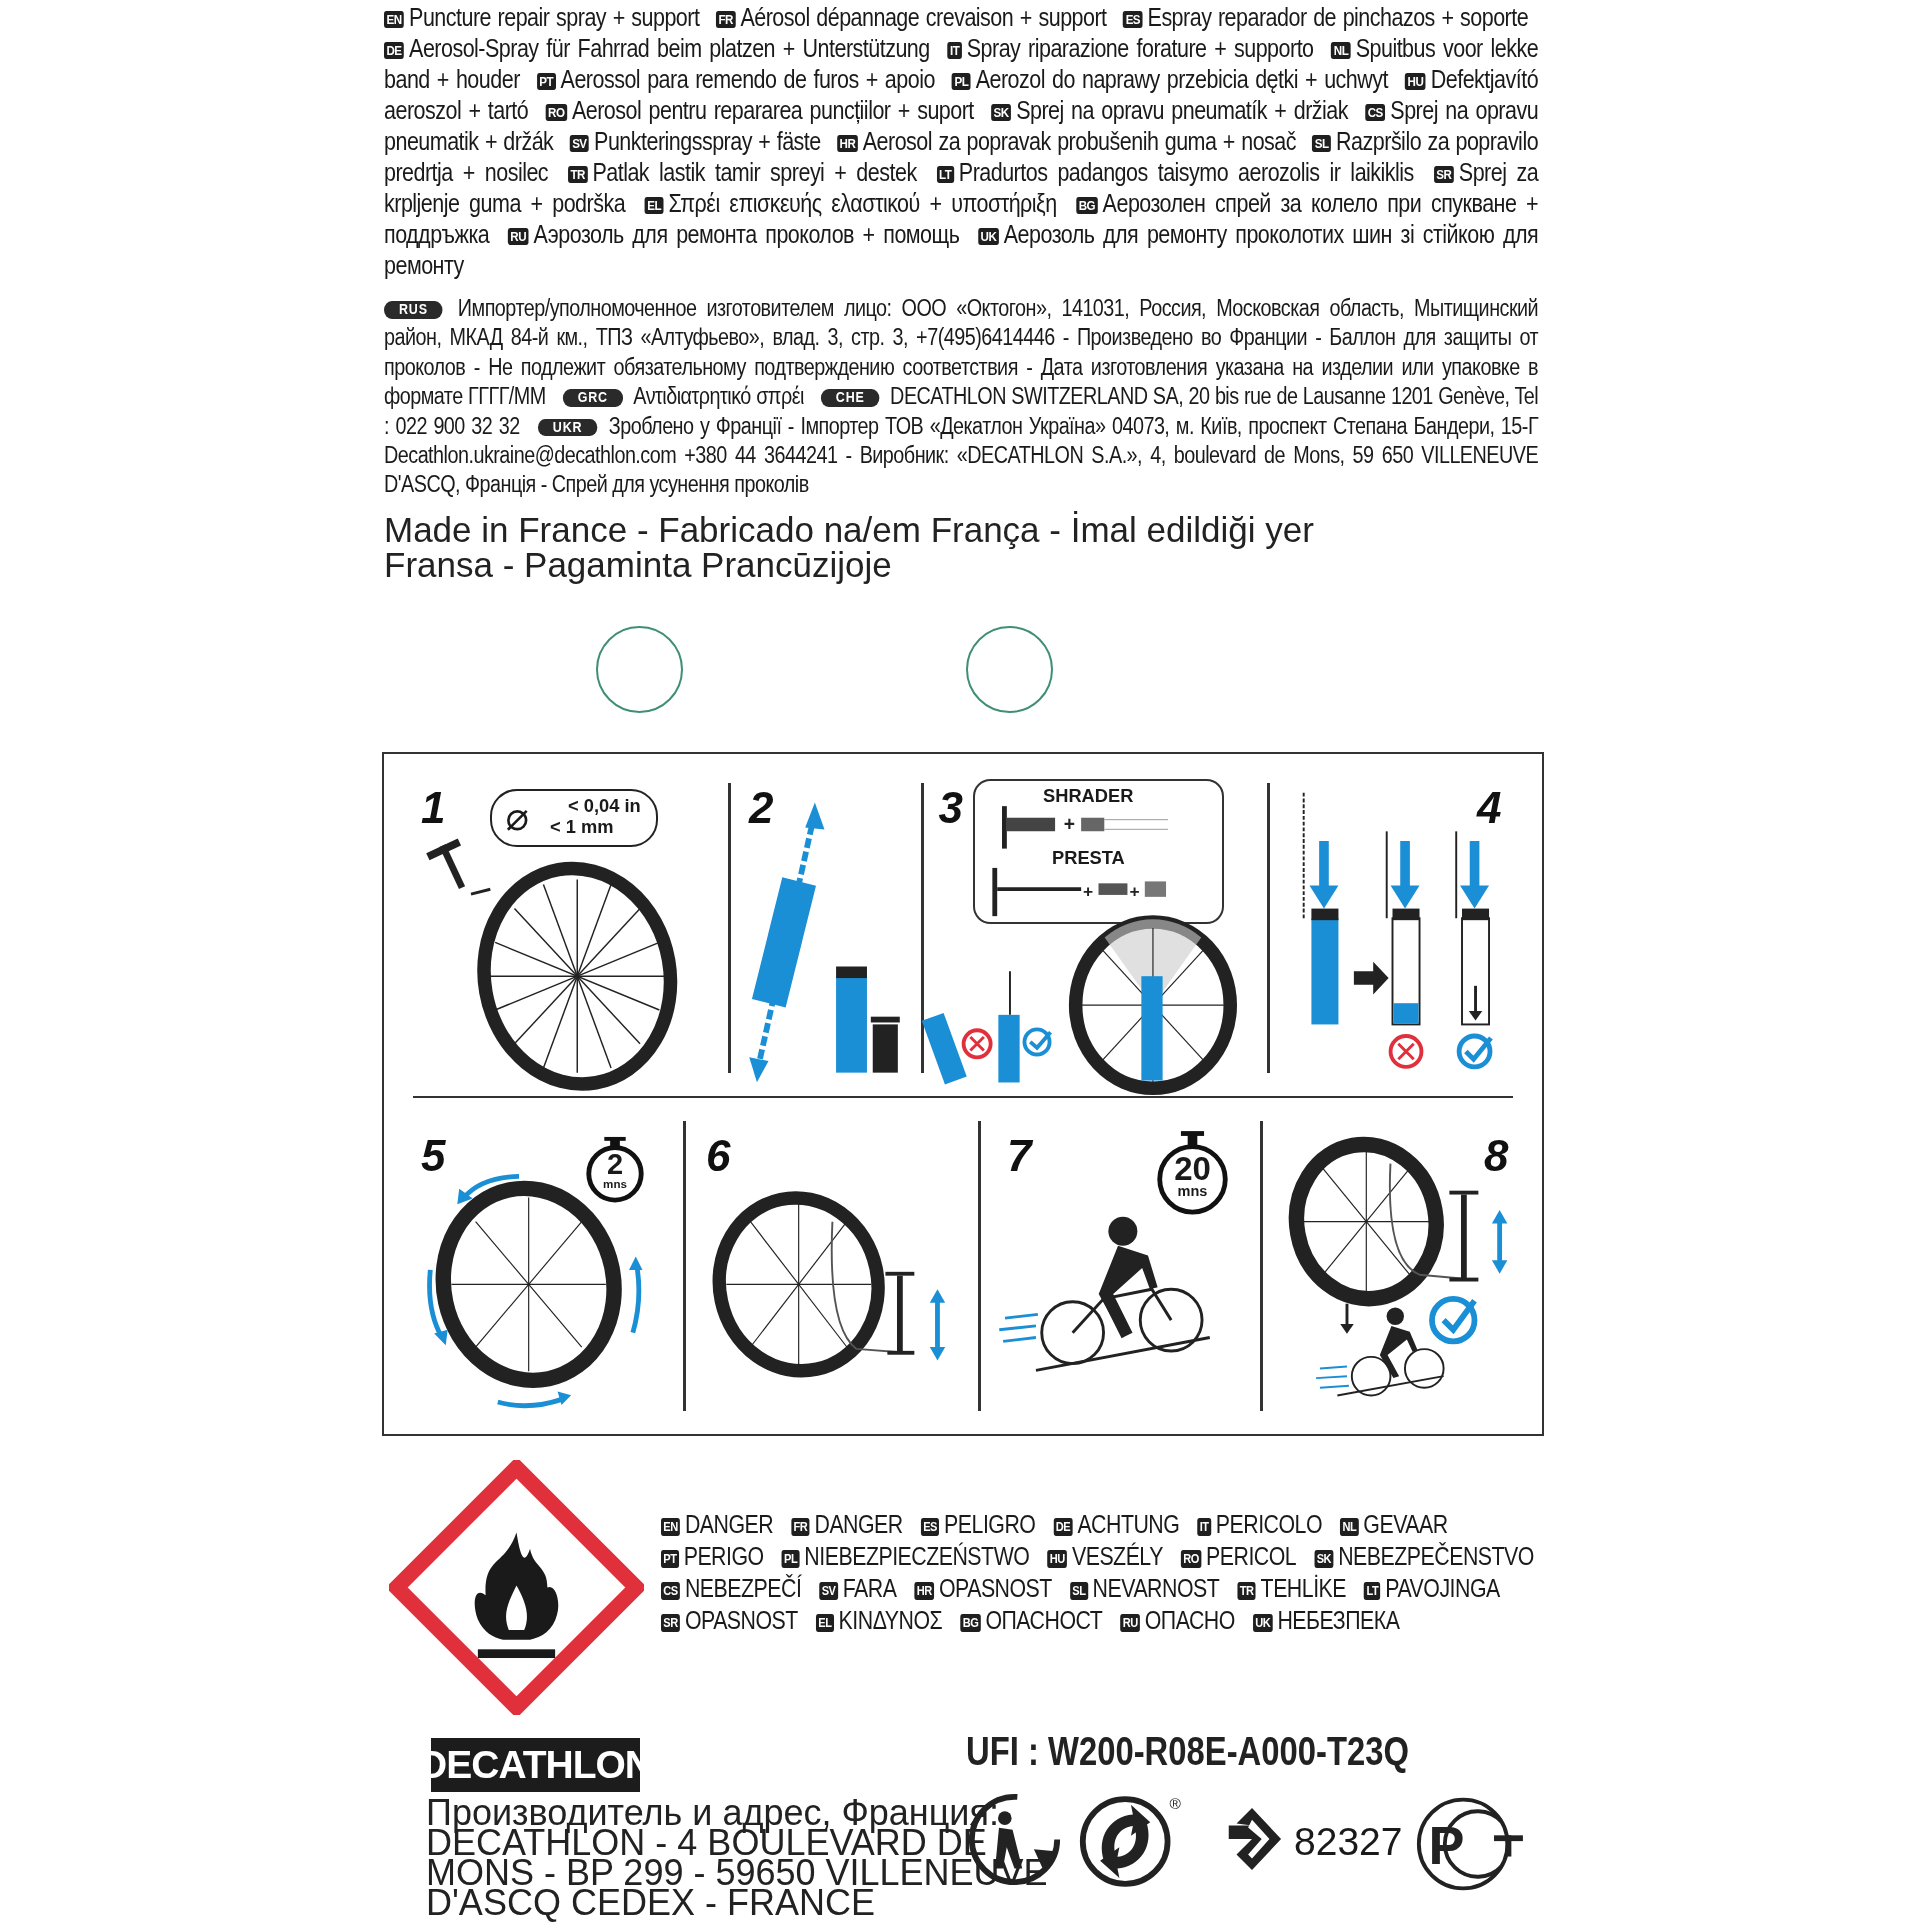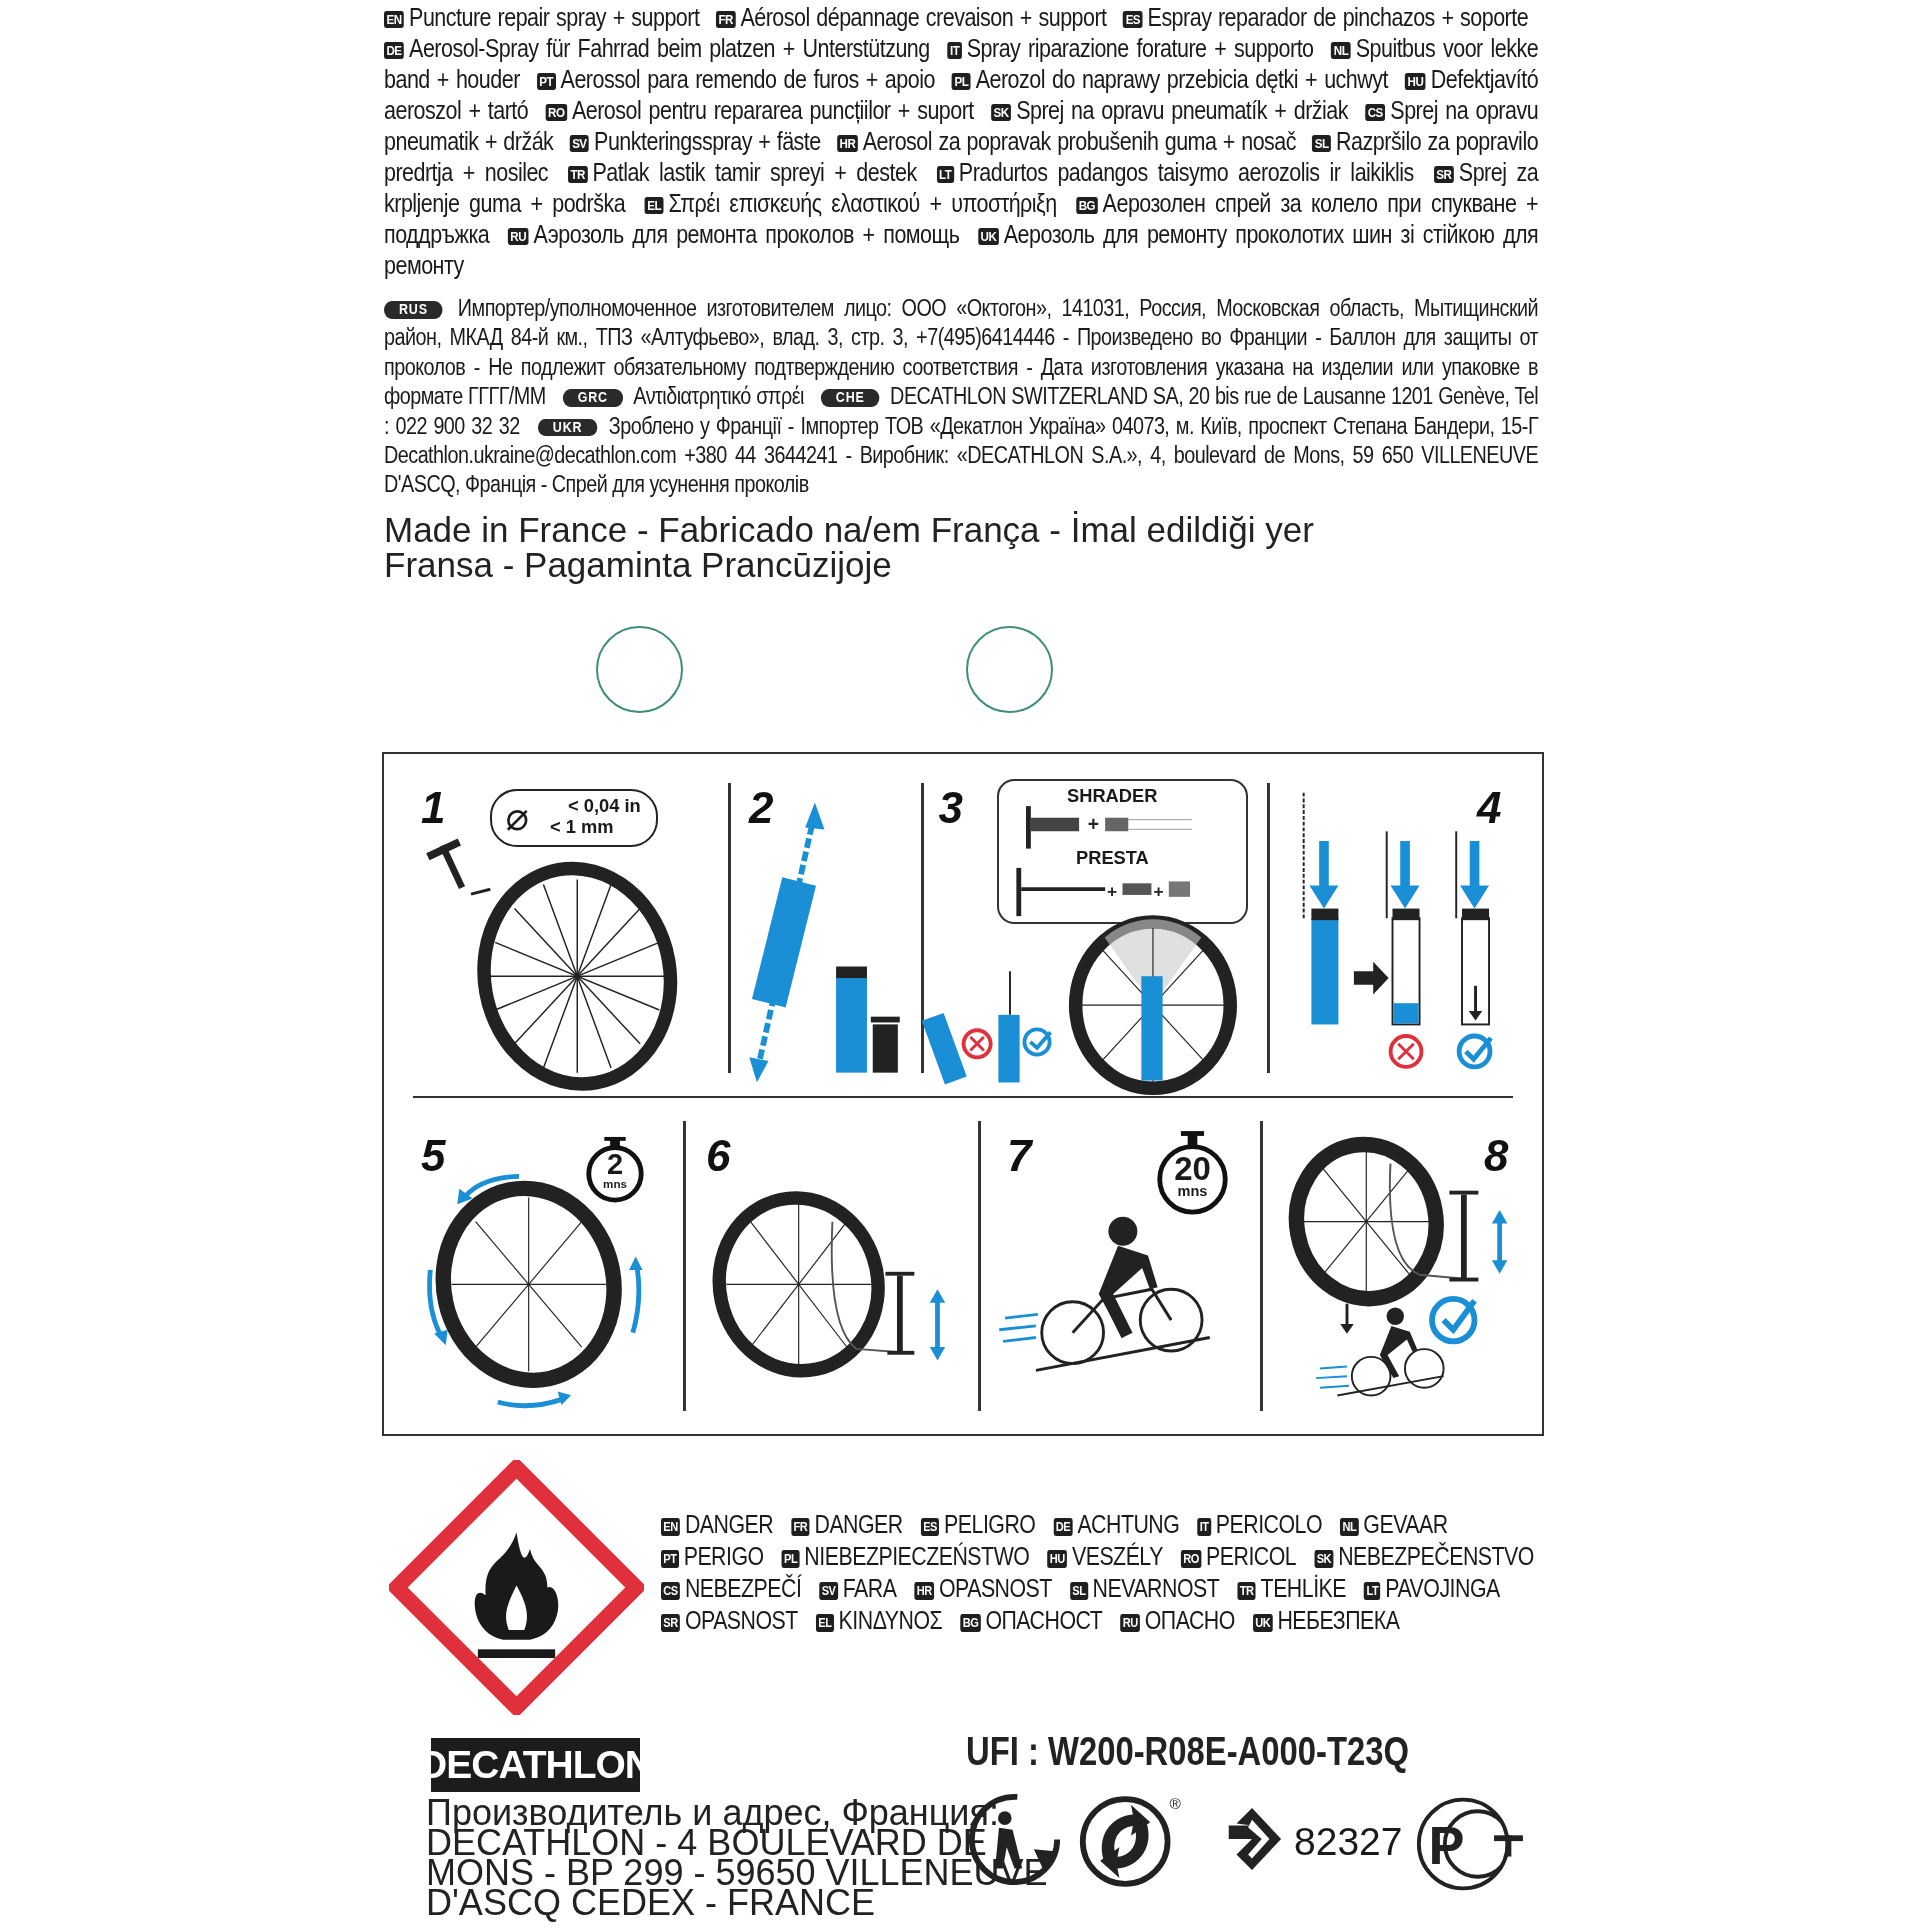--- a/index.html
+++ b/index.html
@@ -95,21 +95,21 @@
       <rect x="40" y="130" width="36" height="130" fill="#1a8fd6" transform="rotate(14 58 195)"></rect>
       <rect x="112" y="230" width="32" height="100" fill="#1a8fd6"></rect>
       <rect x="112" y="220" width="32" height="12" fill="#222"></rect>
       <rect x="150" y="280" width="26" height="50" fill="#222"></rect>
       <rect x="148" y="272" width="30" height="6" fill="#222"></rect>
     </svg>
   </div>
 
   <div class="step" style="left:537px;top:0;width:347px;height:342px;">
     <div class="stepnum" style="left:17.4px;top:29px;">3</div>
-    <div style="position:absolute;left:76px;top:25px;width:247px;height:141px;border:2.9px solid #333;border-radius:17.4px;">
+    <div style="position:absolute;left:52px;top:25px;width:247px;height:141px;border:2.9px solid #333;border-radius:17.4px;">
       <div style="position:absolute;left:68px;top:3.9px;font-size:18.3px;font-weight:bold;">SHRADER</div>
       <div style="position:absolute;left:77px;top:66px;font-size:18.3px;font-weight:bold;">PRESTA</div>
       <svg style="position:absolute;left:0;top:0" width="247" height="141" viewBox="0 0 256 146">
         <rect x="28" y="26" width="5" height="44" fill="#222"></rect>
           <rect x="33" y="38" width="50" height="14" fill="#444"></rect>
         <text x="92" y="52" font-size="20" font-weight="bold" fill="#222">+</text>
         <rect x="110" y="38" width="24" height="14" fill="#666"></rect>
           <line x1="134" y1="40" x2="200" y2="40" stroke="#999"></line>
           <line x1="134" y1="50" x2="200" y2="50" stroke="#999"></line>
         <rect x="18" y="90" width="5" height="50" fill="#222"></rect>

